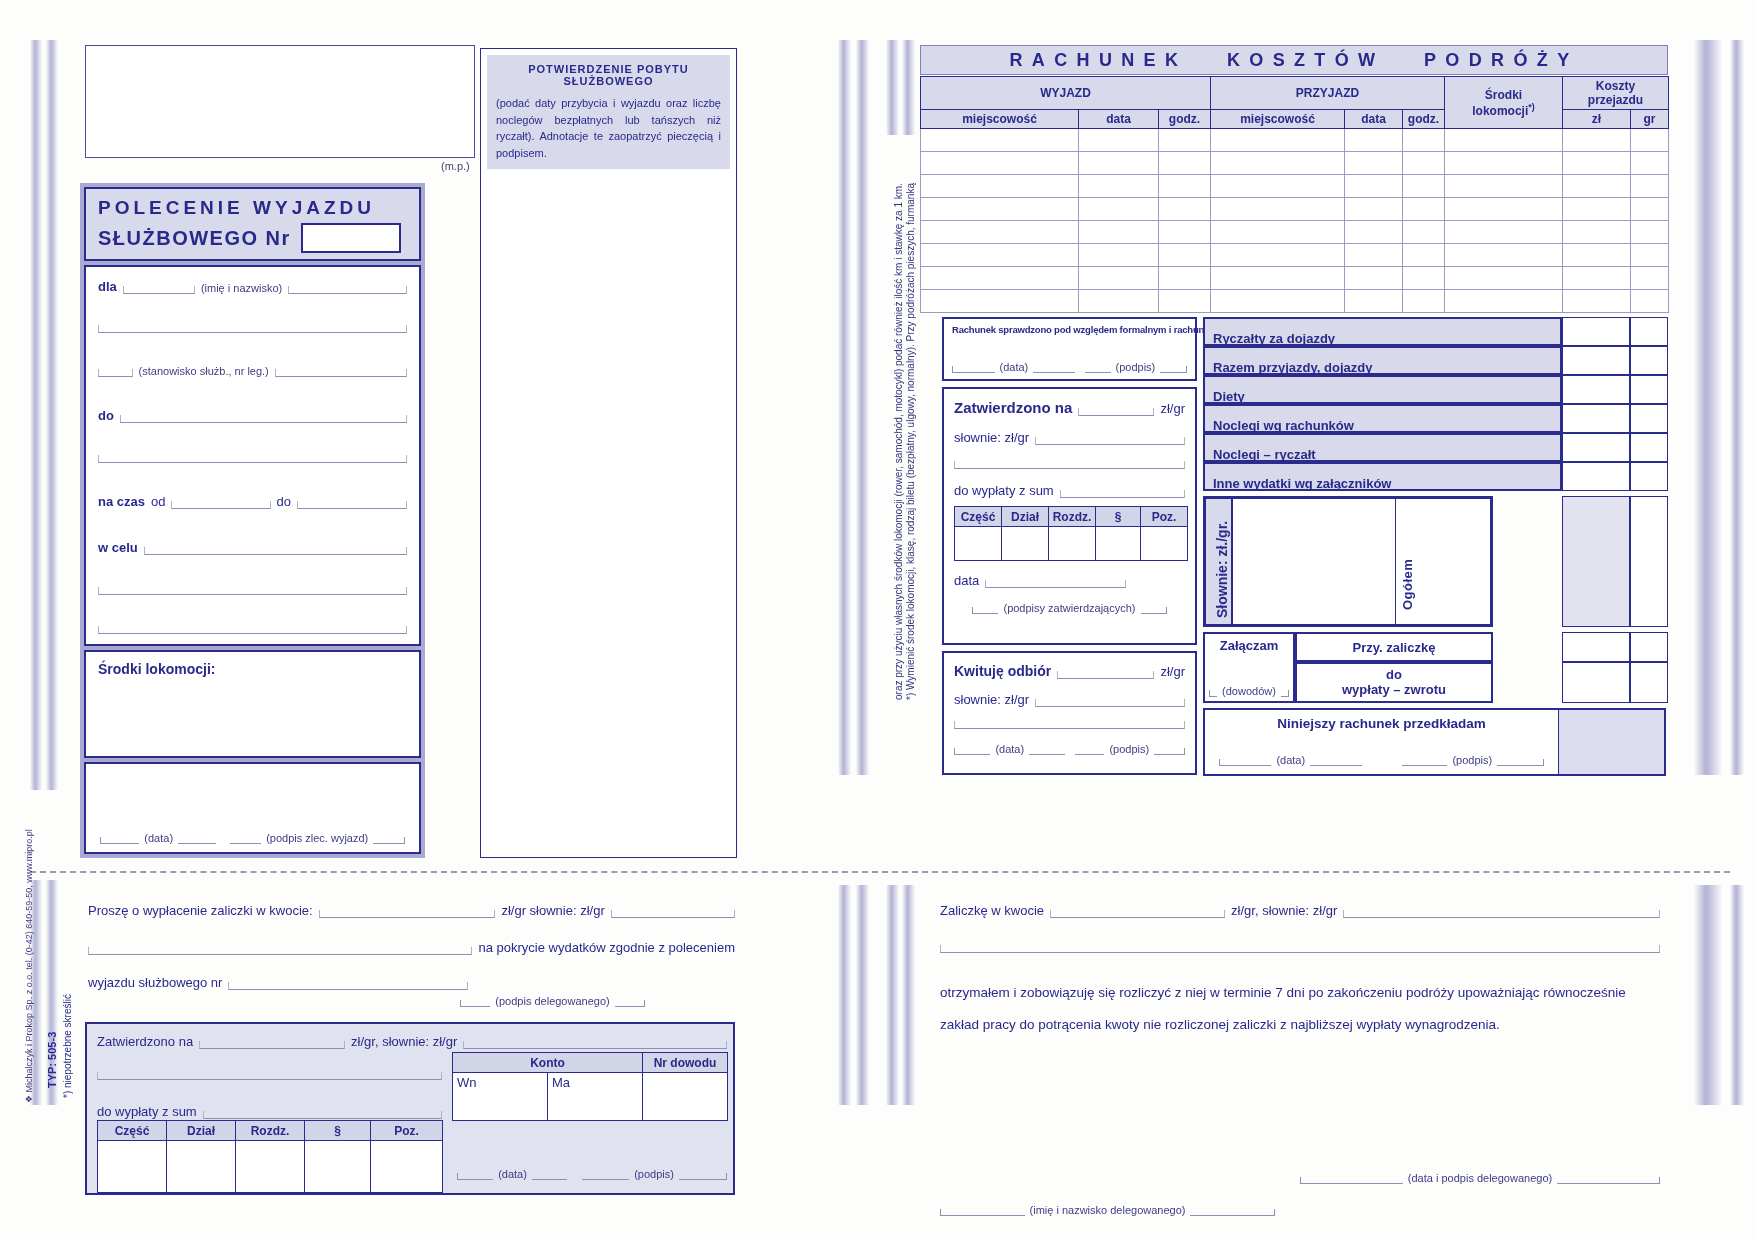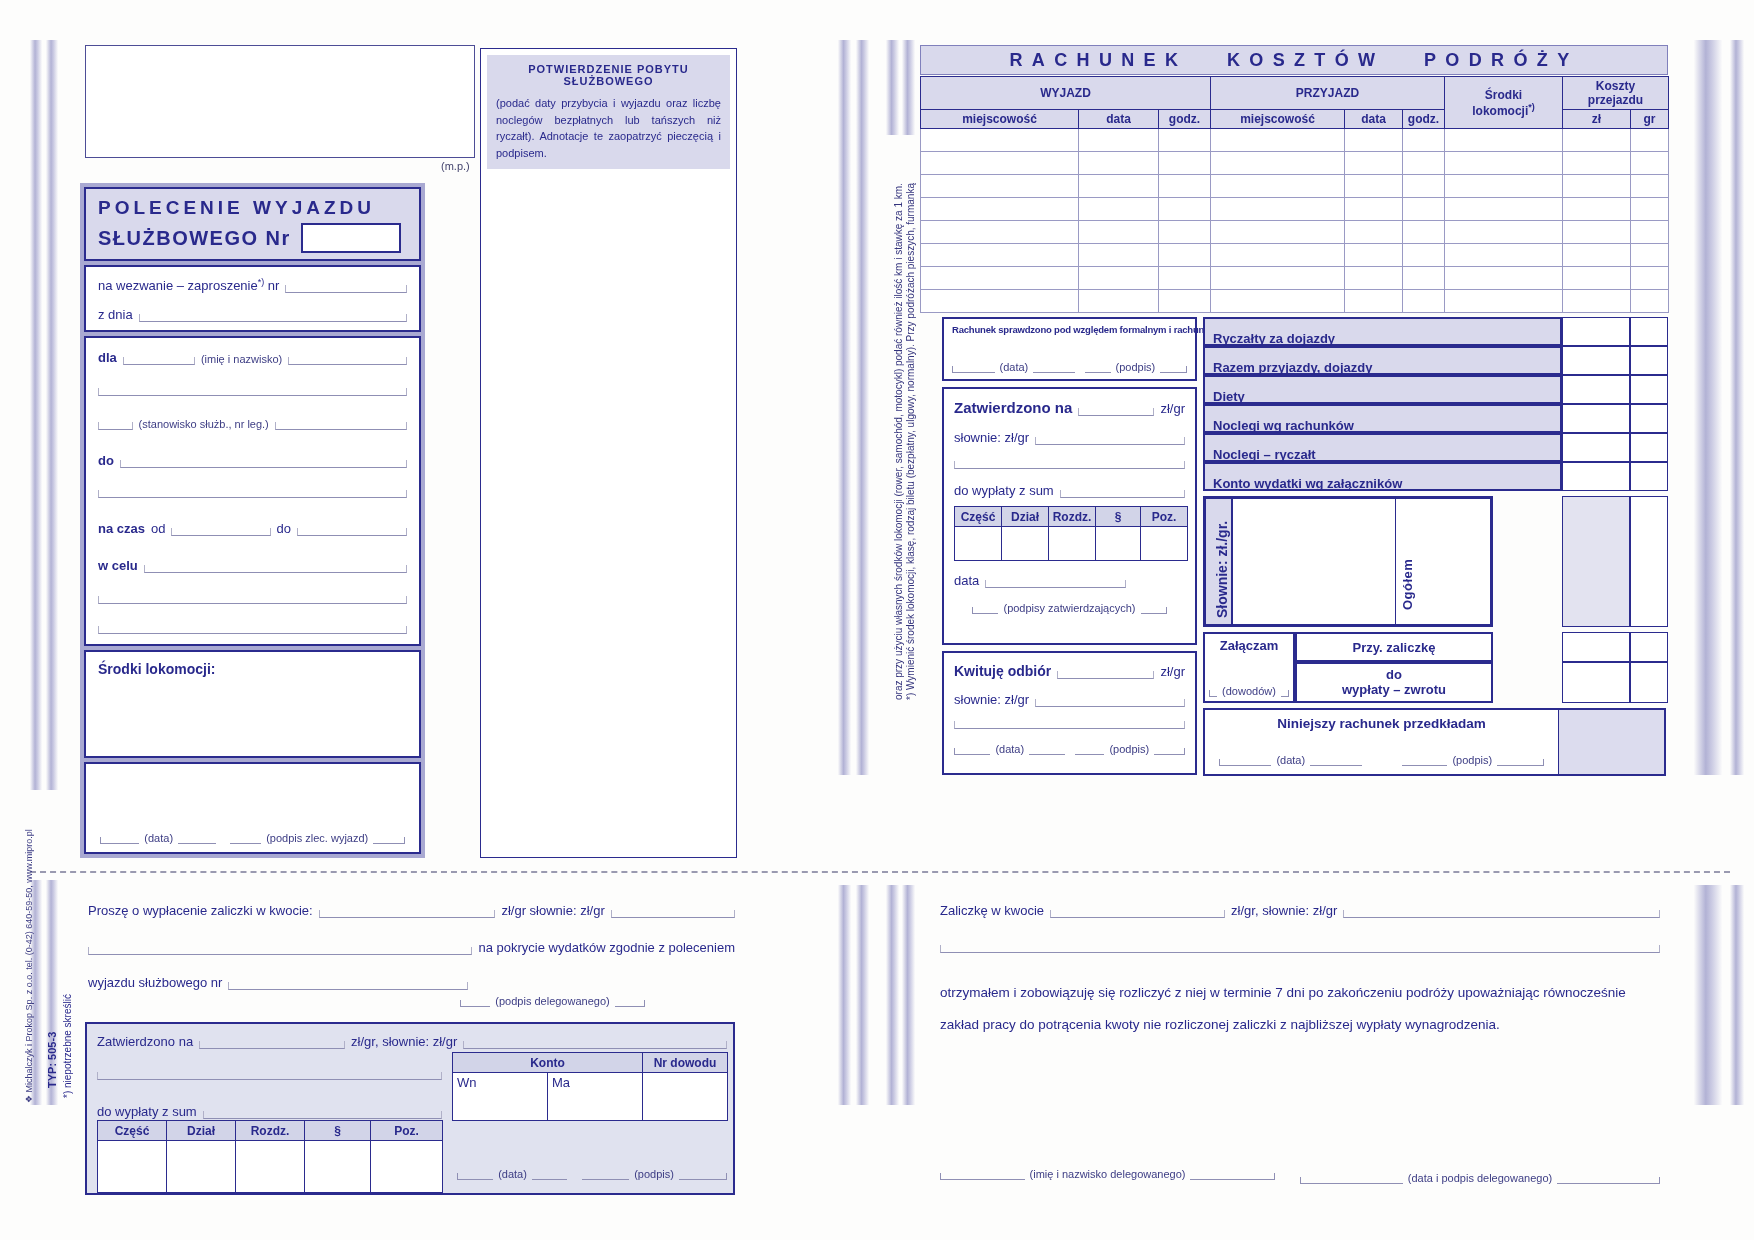--- a/index.html
+++ b/index.html
@@ -125,30 +125,20 @@
 
   <div class="lform">
     <div class="tbox">
       <div class="t1">POLECENIE WYJAZDU</div>
       <div class="t2">
         <span>SŁUŻBOWEGO Nr</span>
         <span class="nrbox"></span>
       </div>
     </div>
 
-    <div class="boxA">
-      <div class="flexline">
-        <span class="lbl"><span>na wezwanie – zaproszenie</span><sup>*)</sup> <span>nr</span></span>
-        <span class="u"></span>
-      </div>
-      <div class="flexline">
-        <span class="lbl">z dnia</span>
-        <span class="u"></span>
-      </div>
-    </div>
 
     <div class="boxB">
       <div class="flexline">
         <span class="lbl b">dla</span>
         <span class="u" style="flex:0.6"></span>
         <span class="cap">(imię i nazwisko)</span>
         <span class="u"></span>
       </div>
       <div class="flexline">
           <span class="u"></span>
@@ -456,21 +446,21 @@
       <div class="sl">Noclegi wg rachunków</div>
       <div class="amt" style="width:68px;height:29px;"></div>
       <div class="amt" style="width:38px;height:29px;"></div>
     </div>
     <div class="sumrow" style="left:283px;top:388px;">
       <div class="sl">Noclegi – ryczałt</div>
       <div class="amt" style="width:68px;height:29px;"></div>
       <div class="amt" style="width:38px;height:29px;"></div>
     </div>
     <div class="sumrow" style="left:283px;top:417px;">
-      <div class="sl">Konto wydatki wg załączników</div>
+      <div class="sl">Inne wydatki wg załączników</div>
       <div class="amt" style="width:68px;height:29px;"></div>
       <div class="amt" style="width:38px;height:29px;"></div>
     </div>
 
     <div class="slownie-box">
       <div class="slownie-strip"></div>
       <div class="ogolem-col"></div>
     </div>
     <div class="amt" style="position:absolute;left:642px;top:451px;width:68px;height:131px;background:#e3e3f0;"></div>
     <div class="amt" style="position:absolute;left:710px;top:451px;width:38px;height:131px;"></div>
@@ -624,21 +614,21 @@
     <span class="lbl">Zaliczkę w kwocie</span>
     <span class="u" style="flex:0.55"></span>
     <span class="lbl">zł/gr,  słownie: zł/gr</span>
     <span class="u"></span>
   </div>
   <div class="abs flexline" style="left:940px;top:945px;width:720px;">
     <span class="u"></span>
   </div>
   <div class="abs" style="left:940px;top:985px;width:730px;font-size:13.5px;">otrzymałem i zobowiązuję się rozliczyć z niej w terminie 7 dni po zakończeniu podróży upoważniając równocześnie</div>
   <div class="abs" style="left:940px;top:1017px;width:730px;font-size:13.5px;">zakład pracy do potrącenia kwoty nie rozliczonej zaliczki z najbliższej wypłaty wynagrodzenia.</div>
-  <div class="abs bracket" style="left:940px;top:1168px;width:335px;">
+  <div class="abs bracket" style="left:940px;top:1204px;width:335px;">
     <span class="seg l"></span>
       <span>(imię i nazwisko delegowanego)</span>
       <span class="seg r"></span>
   </div>
   <div class="abs bracket" style="left:1300px;top:1172px;width:360px;">
     <span class="seg l"></span>
       <span>(data i podpis delegowanego)</span>
       <span class="seg r"></span>
   </div>
 

